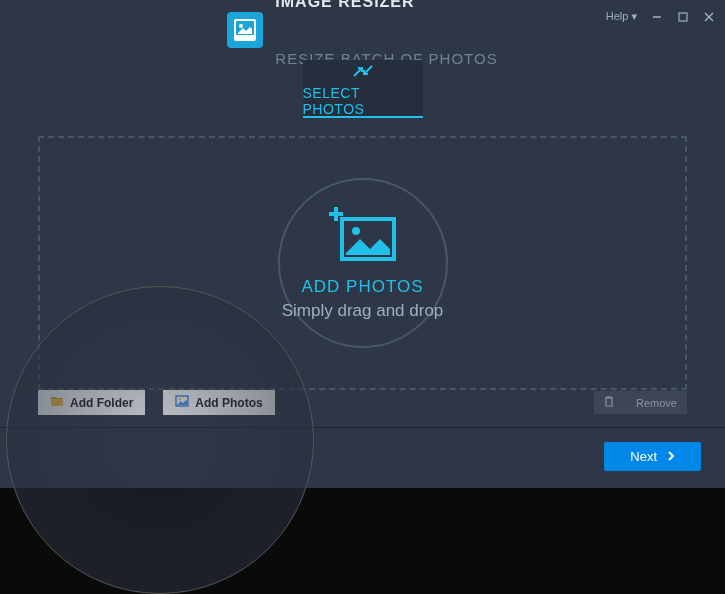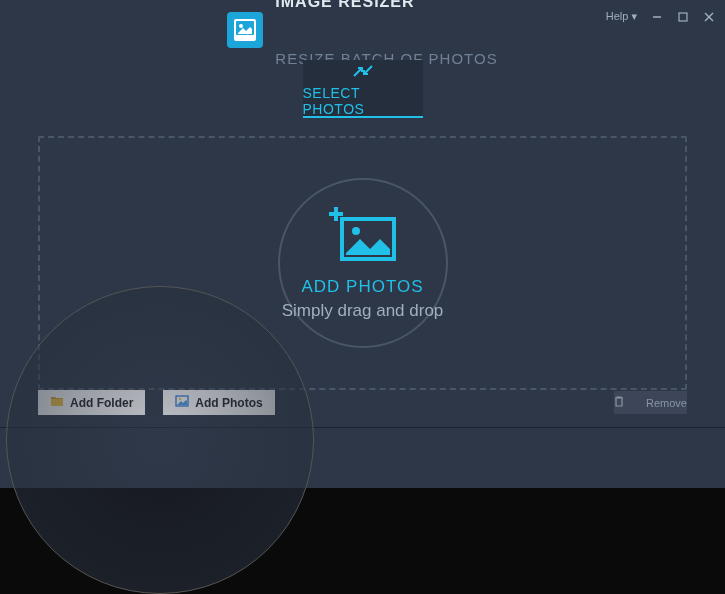--- a/index.html
+++ b/index.html
@@ -170,21 +170,21 @@
       gap: 6px;
       cursor: pointer;
     }
     .right-buttons {
       display: flex;
       gap: 10px;
     }
     .btn-gray {
       background: #3c4658;
       border: none;
-      padding: 5px 0;
+      padding: 5px 10px;
       font-size: 11px;
       color: #8a94a6;
       display: flex;
       align-items: center;
       gap: 22px;
       cursor: pointer;
     }
     .next-bar {
       display: flex;
       justify-content: flex-end;
@@ -312,15 +312,25 @@
         <span>
           <svg width="10" height="11" viewBox="0 0 10 11">
               <path d="M1 2 L9 2 M3 2 L3 1 L7 1 L7 2 M2 2 L2 10 L8 10 L8 2" stroke="#8a94a6" stroke-width="1.2" fill="none"></path>
             </svg>
         </span>
         <span>Remove</span>
       </button>
     </div>
   </div>
 
+  <div class="next-bar">
+    <button class="btn-next">
+      <span>Next</span>
+      <span>
+        <svg width="8" height="10" viewBox="0 0 8 10">
+            <path d="M2 1 L6 5 L2 9" stroke="#fff" stroke-width="2" fill="none"></path>
+          </svg>
+      </span>
+    </button>
+  </div>
 </div>
 
 <div class="zoom-circle"></div>
 
 </body></html>

